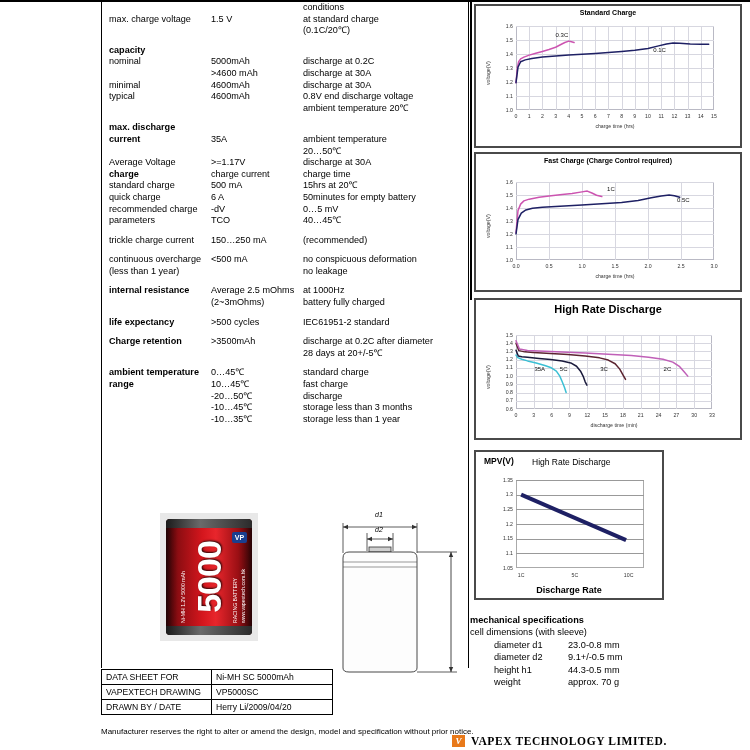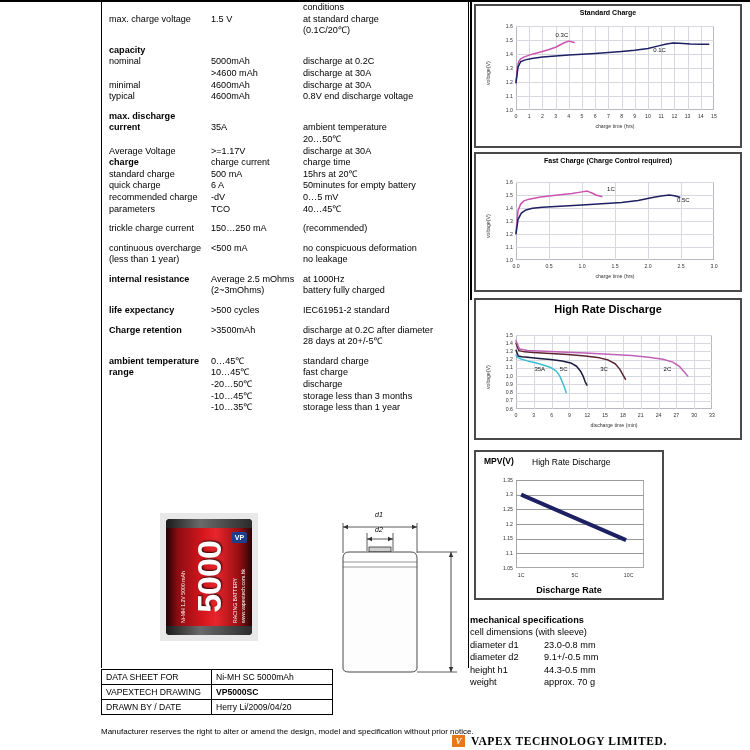--- a/index.html
+++ b/index.html
@@ -104,21 +104,21 @@
   }
 
   
   #mech {
     position: absolute;
     left: 470px; top: 614px;
     width: 250px;
     font-size: 9.2px;
     line-height: 12.4px;
   }
-  #mech .mrow { display: flex; }
+  #mech .mrow { display: flex; margin-left: 24px; }
   #mech .mk { width: 74px; flex: 0 0 74px; }
 
   
   #battery-photo {
     position: absolute;
     left: 160px; top: 513px;
     width: 98px; height: 128px;
     background: #e8e8e8;
     display: flex; align-items: center; justify-content: center;
   }
@@ -249,20 +249,25 @@
         </div>
         <div class="spec-row">
           <div class="c1">minimal</div>
           <div class="c2">4600mAh</div>
           <div class="c3">discharge at 30A</div>
         </div>
         <div class="spec-row">
           <div class="c1">typical</div>
           <div class="c2">4600mAh</div>
           <div class="c3">0.8V end discharge voltage</div>
+        </div>
+        <div class="spec-row">
+          <div class="c1"></div>
+          <div class="c2"></div>
+          <div class="c3">ambient temperature 20℃</div>
         </div>
         <div class="spacer"></div>
         <div class="spec-row">
           <div class="c1 b">max. discharge</div>
           <div class="c2"></div>
           <div class="c3"></div>
         </div>
         <div class="spec-row">
           <div class="c1 b">current</div>
           <div class="c2">35A</div>
@@ -636,21 +641,21 @@
   </div>
 
   <table id="ds-table">
     <tbody id="ds-rows">
         <tr>
           <td class="k">DATA SHEET FOR</td>
           <td>Ni-MH SC 5000mAh</td>
         </tr>
         <tr>
           <td class="k">VAPEXTECH DRAWING</td>
-          <td style="font-weight: bold;">VP5000SC</td>
+          <td style="font-weight: normal;">VP5000SC</td>
         </tr>
         <tr>
           <td class="k">DRAWN BY / DATE</td>
           <td>Herry Li/2009/04/20</td>
         </tr>
       </tbody>
   </table>
 
   <div id="disclaimer">Manufacturer reserves the right to alter or amend the design, model and specification without prior notice.</div>
 

